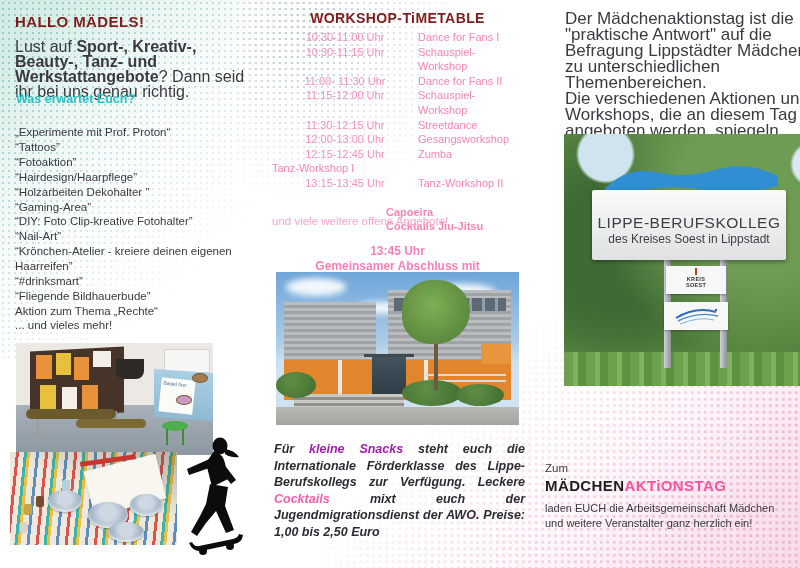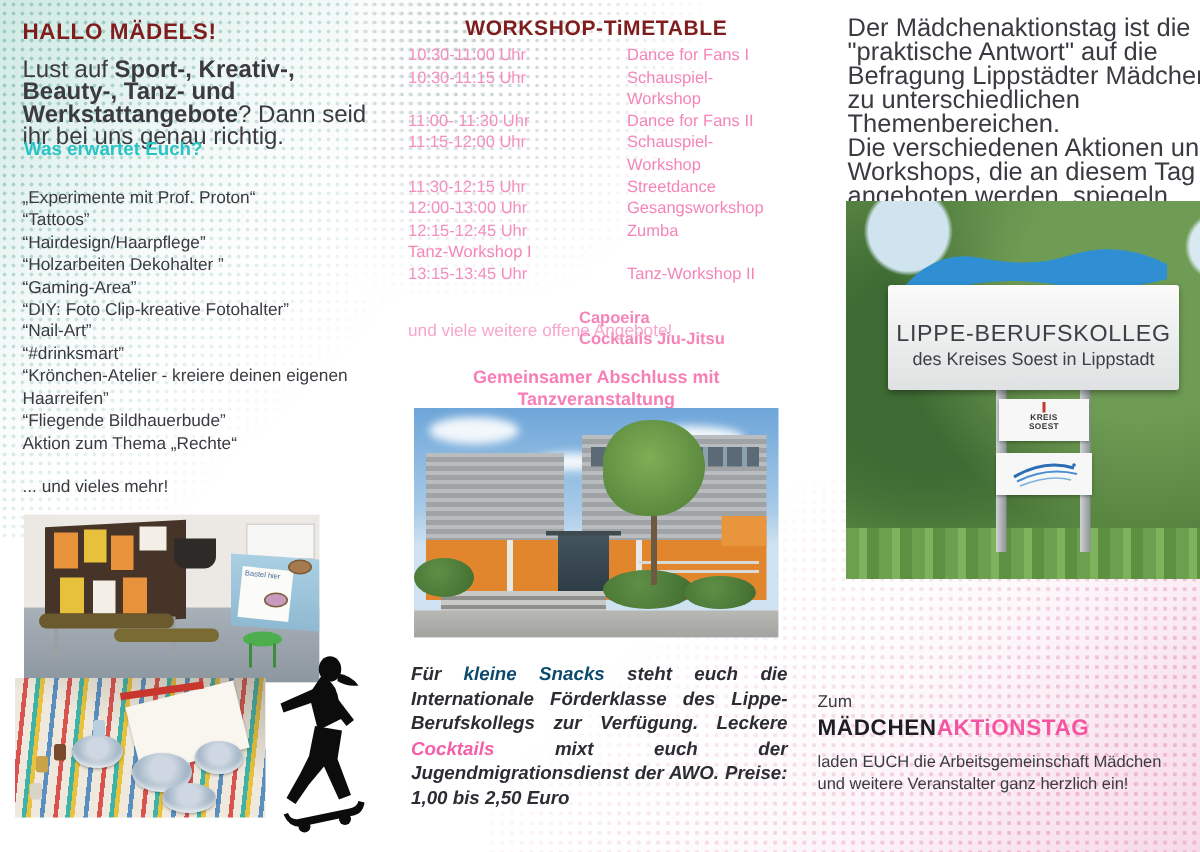--- a/index.html
+++ b/index.html
@@ -31,31 +31,31 @@
   .body-txt{font-size:16px;line-height:15px;color:#3a3a40;}
   #left-title{left:15px;top:13px;font-size:15px;}
   #left-intro{left:15px;top:39px;width:232px;}
   #left-sub{left:16px;top:92px;font-size:12.5px;}
   #left-list{left:15px;top:125px;width:236px;font-size:11.5px;line-height:14.9px;}
   #left-more{left:15px;top:318px;font-size:11.5px;}
   
   #tt-title{left:270px;top:10px;width:255px;text-align:center;font-size:14px;}
   #tt-rows{left:272px;top:30px;width:252px;font-size:11px;line-height:14.6px;color:#f58cbd;}
   .tt-row{display:flex;color:#f490bf;}
-  .tt-time{width:146px;}
+  .tt-time{width:146px;text-align:center;}
   .tt-name{flex:1;color:#f585b8;}
   .tt-extra{margin-left:114px;color:#f585b8;font-weight:bold;}
   #tt-gap{height:14px;}
   #tt-open{left:272px;top:215px;font-size:11.5px;color:#f7a6cb;}
   #tt-finale{left:270px;top:244px;width:255px;text-align:center;
              color:#f77fb8;font-weight:700;font-size:12px;line-height:14.5px;}
   
   #snacks{left:274px;top:441px;width:251px;font-size:12.5px;line-height:16.5px;
           font-weight:700;font-style:italic;color:#2c2c33;text-align:justify;}
-  #snacks .cy{color:#0c4a6e;} #snacks .pk{color:#f55fa8;}
+  #snacks .cy{color:#a21caf;} #snacks .pk{color:#f55fa8;}
   
   #right-para{left:565px;top:11px;width:248px;font-size:17px;line-height:16px;}
   #right-zum{left:545px;top:461px;font-size:11.5px;}
   #right-brand{left:545px;top:477px;font-size:15px;font-weight:700;letter-spacing:.4px;}
   #right-brand .bk{color:#1e1e22;text-align:center;} #right-brand .pk{color:#f554a0;}
   #right-invite{left:545px;top:501px;width:250px;font-size:11px;line-height:14.5px;}
   
   .photo{position:absolute;overflow:hidden;z-index:2;}
   
   #ph-class{left:16px;top:343px;width:197px;height:112px;background:#ece9e4;}
@@ -129,27 +129,28 @@
 
 <div class="abs z h-pink" id="left-title">HALLO MÄDELS!</div>
 
 <div class="abs z body-txt" id="left-intro"><span>Lust auf </span><b>Sport-, Kreativ-, Beauty-, Tanz- und Werkstattangebote</b><span>? Dann seid ihr bei uns genau richtig.</span></div>
 
 <div class="abs z h-cyan" id="left-sub">Was erwartet Euch?</div>
 
 <div class="abs z" id="left-list">
   <div>„Experimente mit Prof. Proton“</div>
   <div>“Tattoos”</div>
+  <div>“Fotoaktion”</div>
   <div>“Hairdesign/Haarpflege”</div>
   <div>“Holzarbeiten Dekohalter ”</div>
   <div>“Gaming-Area”</div>
   <div>“DIY: Foto Clip-kreative Fotohalter”</div>
   <div>“Nail-Art”</div>
+  <div>“Krönchen-Atelier - kreiere deinen eigenen Haarreifen”</div>
   <div>“#drinksmart”</div>
-  <div>“Krönchen-Atelier - kreiere deinen eigenen Haarreifen”</div>
   <div>“Fliegende Bildhauerbude”</div>
   <div>Aktion zum Thema „Rechte“</div>
 </div>
 
 <div class="abs z body-txt" id="left-more">... und vieles mehr!</div>
 
 <div class="photo" id="ph-class">
   <div class="floor"></div>
   <div class="wb"></div>
   <div class="board"></div>
@@ -241,20 +242,21 @@
       <span class="tt-name">Tanz-Workshop II</span>
     </div>
   <div id="tt-gap"></div>
   <div class="tt-extra">Capoeira</div>
   <div class="tt-extra">Cocktails Jiu-Jitsu</div>
 </div>
 
 <div class="abs z" id="tt-open">und viele weitere offene Angebote!</div>
 
 <div class="abs z" id="tt-finale">
+  <div>13:45 Uhr</div>
   <div>Gemeinsamer Abschluss mit Tanzveranstaltung</div>
 </div>
 
 <div class="photo" id="ph-build">
   <div class="cloud" style="left:10px;top:6px;width:60px;height:18px;"></div>
   <div class="cloud" style="left:150px;top:12px;width:70px;height:16px;"></div>
   <div class="cloud" style="left:80px;top:30px;width:50px;height:12px;"></div>
   <div class="box" style="left:8px;top:30px;width:92px;height:58px;"></div>
   <div class="box" style="left:112px;top:18px;width:123px;height:70px;"></div>
   <div class="winband" style="left:118px;top:26px;width:112px;height:13px;"></div>

